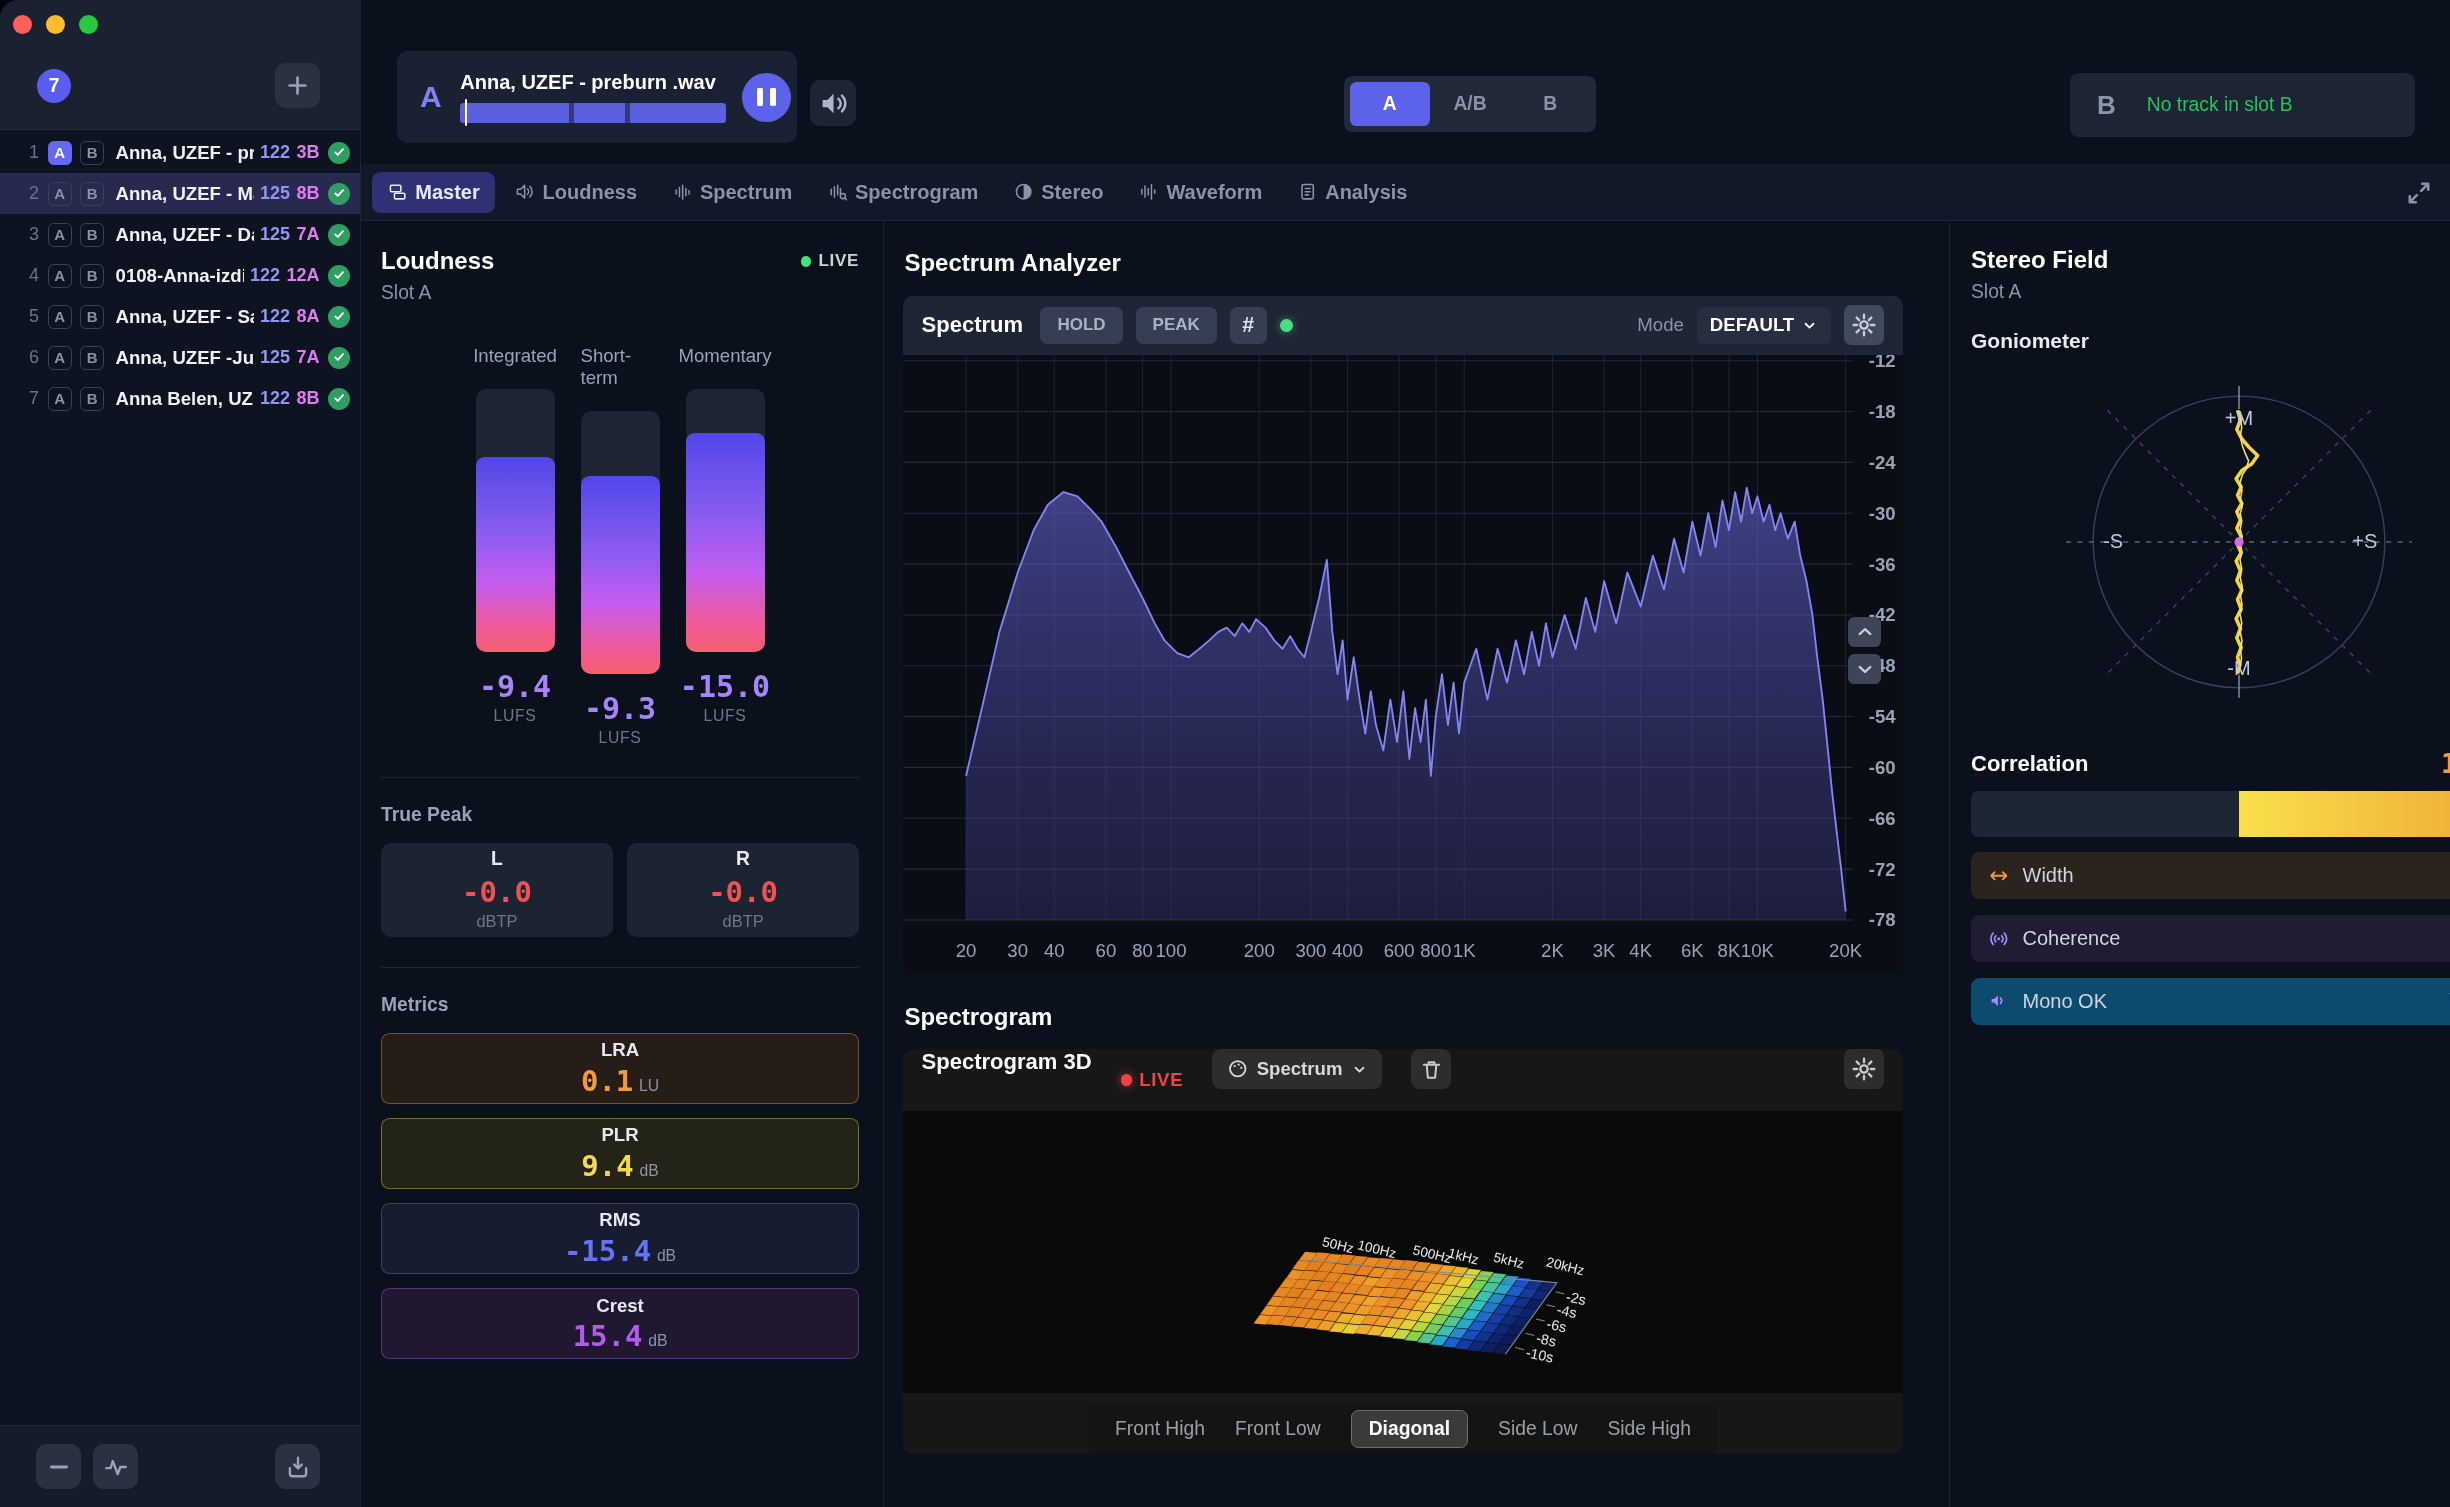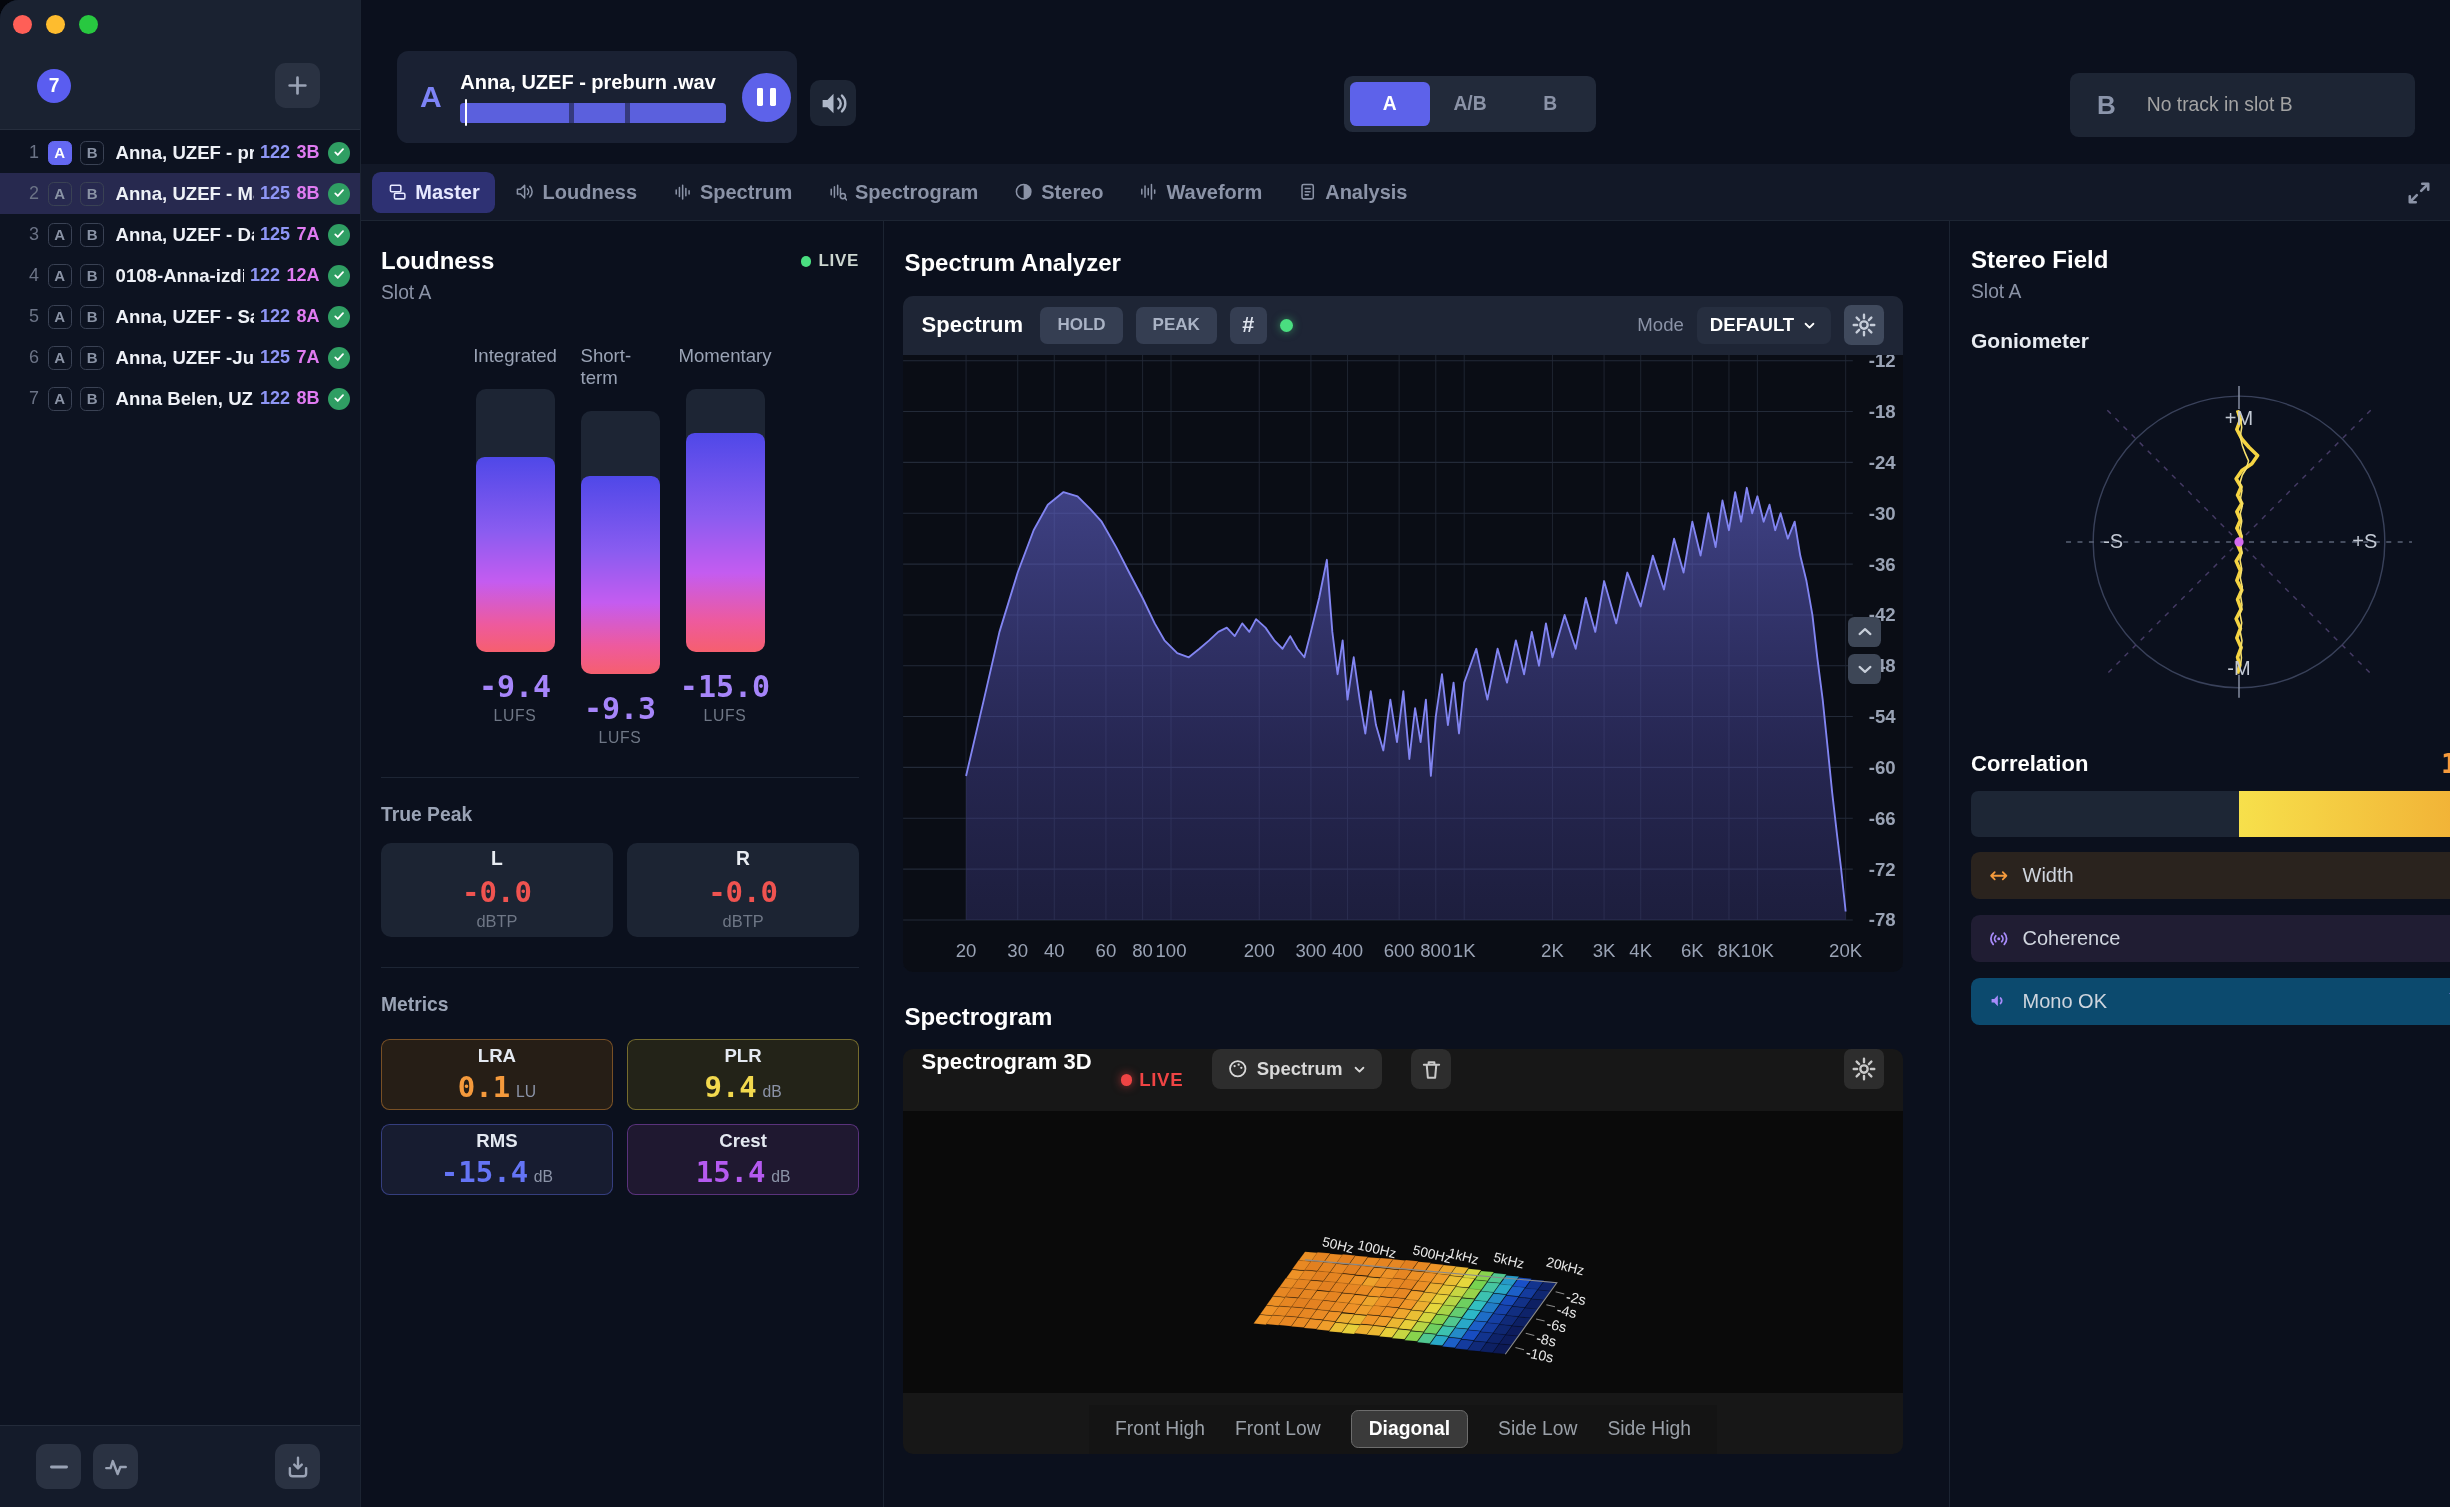--- a/index.html
+++ b/index.html
@@ -36,21 +36,21 @@
   .wf-notch{position:absolute;top:0;bottom:0;width:5px;background:#161c2e;opacity:.55;}
   .playhead{position:absolute;left:4.3px;top:-3.6px;bottom:-3.6px;width:2.9px;background:#fff;border-radius:1.4px;}
   .pause-btn{width:49px;height:49px;border-radius:50%;background:#5d62ea;margin-left:15.7px;display:flex;align-items:center;justify-content:center;flex:none;}
   .pause-btn span{width:5.7px;height:18.6px;background:#fff;border-radius:1.4px;margin:0 3.6px;}
   .vol-btn{position:absolute;left:449px;top:80px;width:46px;height:46px;border-radius:10px;background:#1d2534;color:#aeb7c8;display:flex;align-items:center;justify-content:center;}
   .ab-toggle{position:absolute;left:983px;top:76px;width:252px;height:56px;background:#222a3a;border-radius:8.6px;display:flex;align-items:center;padding:0 5.7px;box-sizing:border-box;}
   .ab-opt{flex:1;height:44px;display:flex;align-items:center;justify-content:center;color:#8b93a7;font-size:19.3px;font-weight:bold;border-radius:6.4px;}
   .ab-opt.selected{background:#5d62ea;color:#fff;}
   .slotb-card{position:absolute;left:1709px;top:73px;width:345px;height:64px;background:#1d2534;border-radius:8.6px;display:flex;align-items:center;}
   .slotb-letter{font-size:26px;font-weight:bold;color:#8b95ab;margin-left:27px;}
-  .slotb-msg{font-size:19.3px;color:#a3a3a3;margin-left:31px;}
+  .slotb-msg{font-size:19.3px;color:#22c55e;margin-left:31px;}
 
   
   .tabbar{position:absolute;left:361px;top:164px;right:0;height:56px;background:#121827;border-bottom:1.4px solid #1d2533;display:flex;align-items:center;padding-left:11.4px;}
   .tab{display:flex;align-items:center;gap:7.9px;height:41px;padding:0 15.7px;margin-right:4.3px;border-radius:8.6px;color:#8b93a7;font-size:20px;font-weight:bold;}
   .tab.selected{background:#2e3173;color:#e6e8ff;}
   .expand-btn{position:absolute;right:15.7px;top:13px;width:31px;height:31px;color:#8b93a7;display:flex;align-items:center;justify-content:center;}
 
   
   .loudness-col{position:absolute;left:361px;top:220px;width:522px;bottom:0;box-sizing:border-box;padding:27px 24px 0 20px;}
   .vdiv{position:absolute;top:220px;bottom:0;width:1.4px;background:#1c2432;}
@@ -72,21 +72,21 @@
   .meter-fill{position:absolute;left:0;right:0;bottom:0;border-radius:8.6px 8.6px 0 0;background:linear-gradient(180deg,#4f48e8 0%,#8a5cf0 38%,#c45cf0 64%,#ee5a9d 86%,#f65f6e 100%);}
   .meter-val{margin-top:17px;font-family:"DejaVu Sans Mono",monospace;font-size:30px;font-weight:bold;color:#a685fa;}
   .meter-unit{margin-top:2.9px;color:#6f7786;font-size:15.7px;letter-spacing:0.7px;}
   .hdiv{border:none;border-top:1.4px solid #1d2534;margin:30px 0 0 0;}
   .block-title{color:#9aa3b5;font-size:19.3px;font-weight:bold;margin-top:26px;}
   .tp-row{display:flex;gap:14.3px;margin-top:17px;}
   .tp-card{flex:1;height:94px;background:#1c2433;border-radius:10px;display:flex;flex-direction:column;align-items:center;justify-content:center;}
   .tp-ch{color:#e8ecf2;font-size:19.3px;font-weight:bold;}
   .tp-val{font-family:"DejaVu Sans Mono",monospace;font-size:29px;font-weight:bold;color:#ef5350;margin-top:4.3px;}
   .tp-unit{color:#6f7786;font-size:16.4px;margin-top:2.9px;}
-  .metrics-grid{display:grid;grid-template-columns:1fr 1fr;gap:14.3px;margin-top:23px;}
+  .metrics-grid{display:grid;grid-template-columns:1fr;gap:14.3px;margin-top:17px;}
   .metric-card{height:69px;border-radius:8.6px;border:1.4px solid;display:flex;flex-direction:column;align-items:center;justify-content:center;}
   .metric-label{font-size:18.6px;font-weight:bold;color:#e4e9f1;}
   .metric-line{margin-top:2.9px;display:flex;align-items:baseline;gap:5.7px;}
   .metric-val{font-family:"DejaVu Sans Mono",monospace;font-size:29px;font-weight:bold;}
   .metric-unit{font-size:15.7px;color:#8b93a7;}
 
   
   .center-col .sec-title{margin:29px 0 0 1.4px;}
   .panel{margin-top:18.6px;border-radius:10px;overflow:hidden;}
   .spec-panel{background:#10151f;}

